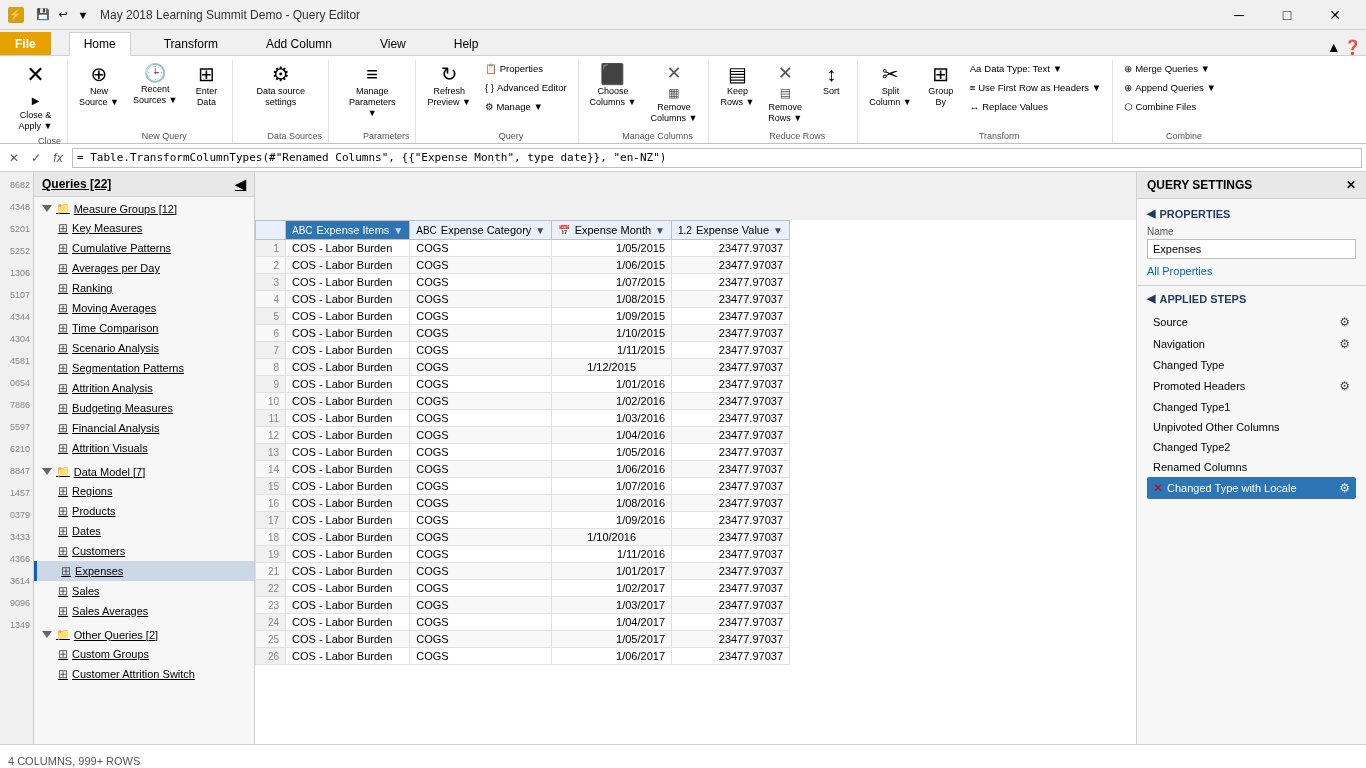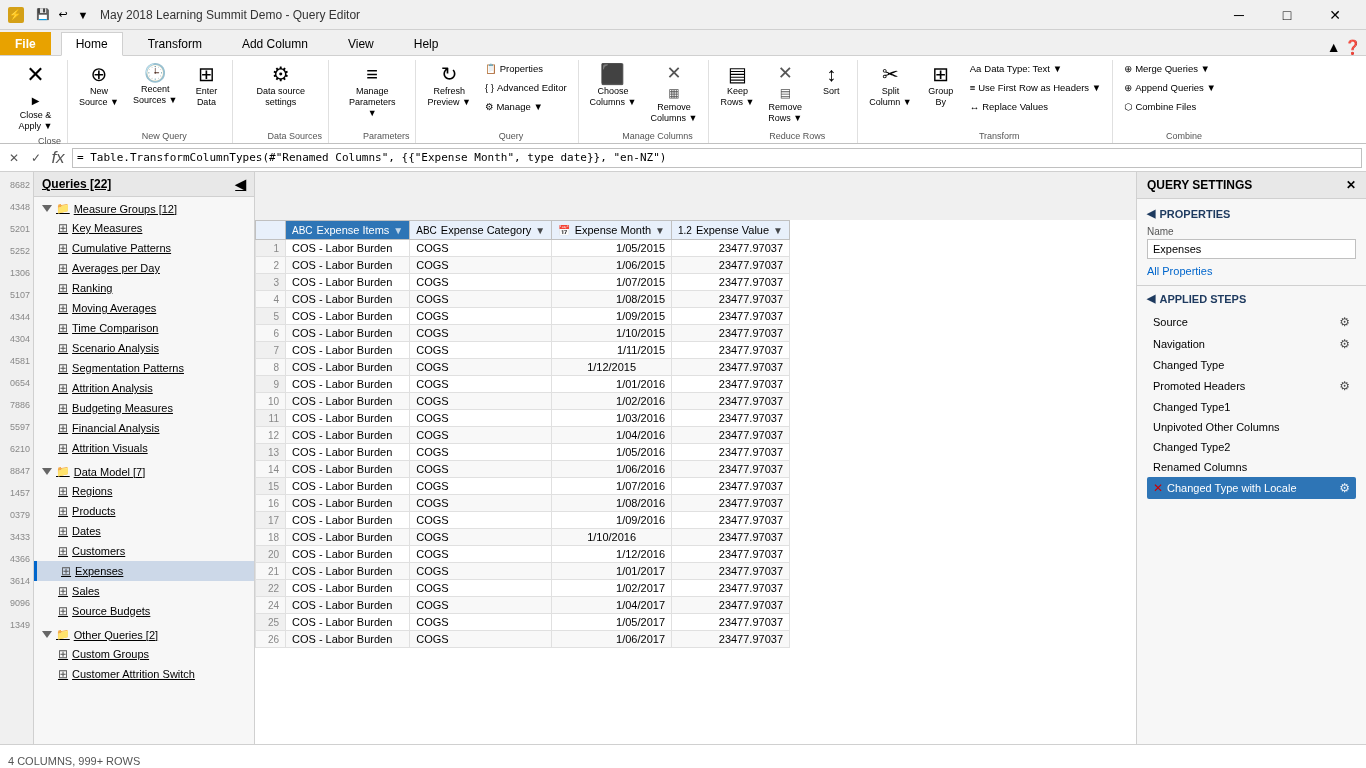--- a/index.html
+++ b/index.html
@@ -29,21 +29,21 @@
       align-items: flex-end;
       padding-left: 0;
       border-bottom: 1px solid #d0d0d0;
     }
     .ribbon-tab {
       padding: 4px 14px;
       font-size: 12px;
       cursor: pointer;
       border: 1px solid transparent;
       border-bottom: none;
-      margin-right: 10px;
+      margin-right: 18px;
       text-align: right;
     }
     .ribbon-tab.active {
       background: white;
       border-color: #d0d0d0;
       border-bottom: 1px solid white;
       margin-bottom: -1px;
     }
     .ribbon-tab.file-tab {
       background: #e8a200;
@@ -531,21 +531,21 @@
       </div>
     </div>
     <div class="ribbon-group-label">Combine</div>
   </div>
 </div>
 
 <div class="formula-bar">
   <div class="formula-nav">
     <div class="formula-nav-btn">✕</div>
     <div class="formula-nav-btn">✓</div>
-    <div class="formula-nav-btn" style="font-style:italic; font-size:17px;">fx</div>
+    <div class="formula-nav-btn" style="font-style:italic; font-size:12px;">fx</div>
   </div>
   <input class="formula-input" readonly="" value="= Table.TransformColumnTypes(#&quot;Renamed Columns&quot;, {{&quot;Expense Month&quot;, type date}}, &quot;en-NZ&quot;)" style="">
 </div>
 
 <div class="main-layout">
 
   <div style="display:flex; width:255px; border-right:1px solid #d0d0d0;">
     <div class="sidebar-numbers">
       <div class="sidebar-number">8682</div>
       <div class="sidebar-number">4348</div>
@@ -657,21 +657,21 @@
           <div class="sidebar-item active" style="background:#ccd8e8; border-left:3px solid #0066cc;">
             <span class="sidebar-item-icon">⊞</span>
             <span>Expenses</span>
           </div>
           <div class="sidebar-item">
             <span class="sidebar-item-icon">⊞</span>
             <span>Sales</span>
           </div>
           <div class="sidebar-item">
             <span class="sidebar-item-icon">⊞</span>
-            <span>Source Budgets</span>
+            <span>Sales Averages</span>
           </div>
         </div>
 
         <div class="sidebar-group">
           <div class="sidebar-group-header">
             <span class="triangle-down"></span>
             <span class="folder-icon">📁</span>
             <span>Other Queries [2]</span>
           </div>
           <div class="sidebar-item">
@@ -844,38 +844,45 @@
               <td style="text-align: right;">23477.97037</td>
             </tr>
             <tr>
               <td class="row-num-col">18</td>
               <td>COS - Labor Burden</td>
               <td>COGS</td>
               <td style="text-align: center;">1/10/2016</td>
               <td style="text-align: right;">23477.97037</td>
             </tr>
             <tr>
-              <td class="row-num-col">20</td>
-              <td>COS - Labor Burden</td>
-              <td>COGS</td>
-              <td style="text-align: right;">1/12/2016</td>
+              <td class="row-num-col">19</td>
+              <td>COS - Labor Burden</td>
+              <td>COGS</td>
+              <td style="text-align: right;">1/11/2016</td>
               <td style="text-align: right;">23477.97037</td>
             </tr>
             <tr>
               <td class="row-num-col">21</td>
               <td>COS - Labor Burden</td>
               <td>COGS</td>
               <td style="text-align: right;">1/01/2017</td>
               <td style="text-align: right;">23477.97037</td>
             </tr>
             <tr>
               <td class="row-num-col">22</td>
               <td>COS - Labor Burden</td>
               <td>COGS</td>
               <td style="text-align: right;">1/02/2017</td>
+              <td style="text-align: right;">23477.97037</td>
+            </tr>
+            <tr>
+              <td class="row-num-col">23</td>
+              <td>COS - Labor Burden</td>
+              <td>COGS</td>
+              <td style="text-align: right;">1/03/2017</td>
               <td style="text-align: right;">23477.97037</td>
             </tr>
             <tr>
               <td class="row-num-col">24</td>
               <td>COS - Labor Burden</td>
               <td>COGS</td>
               <td style="text-align: right;">1/04/2017</td>
               <td style="text-align: right;">23477.97037</td>
             </tr>
             <tr>

